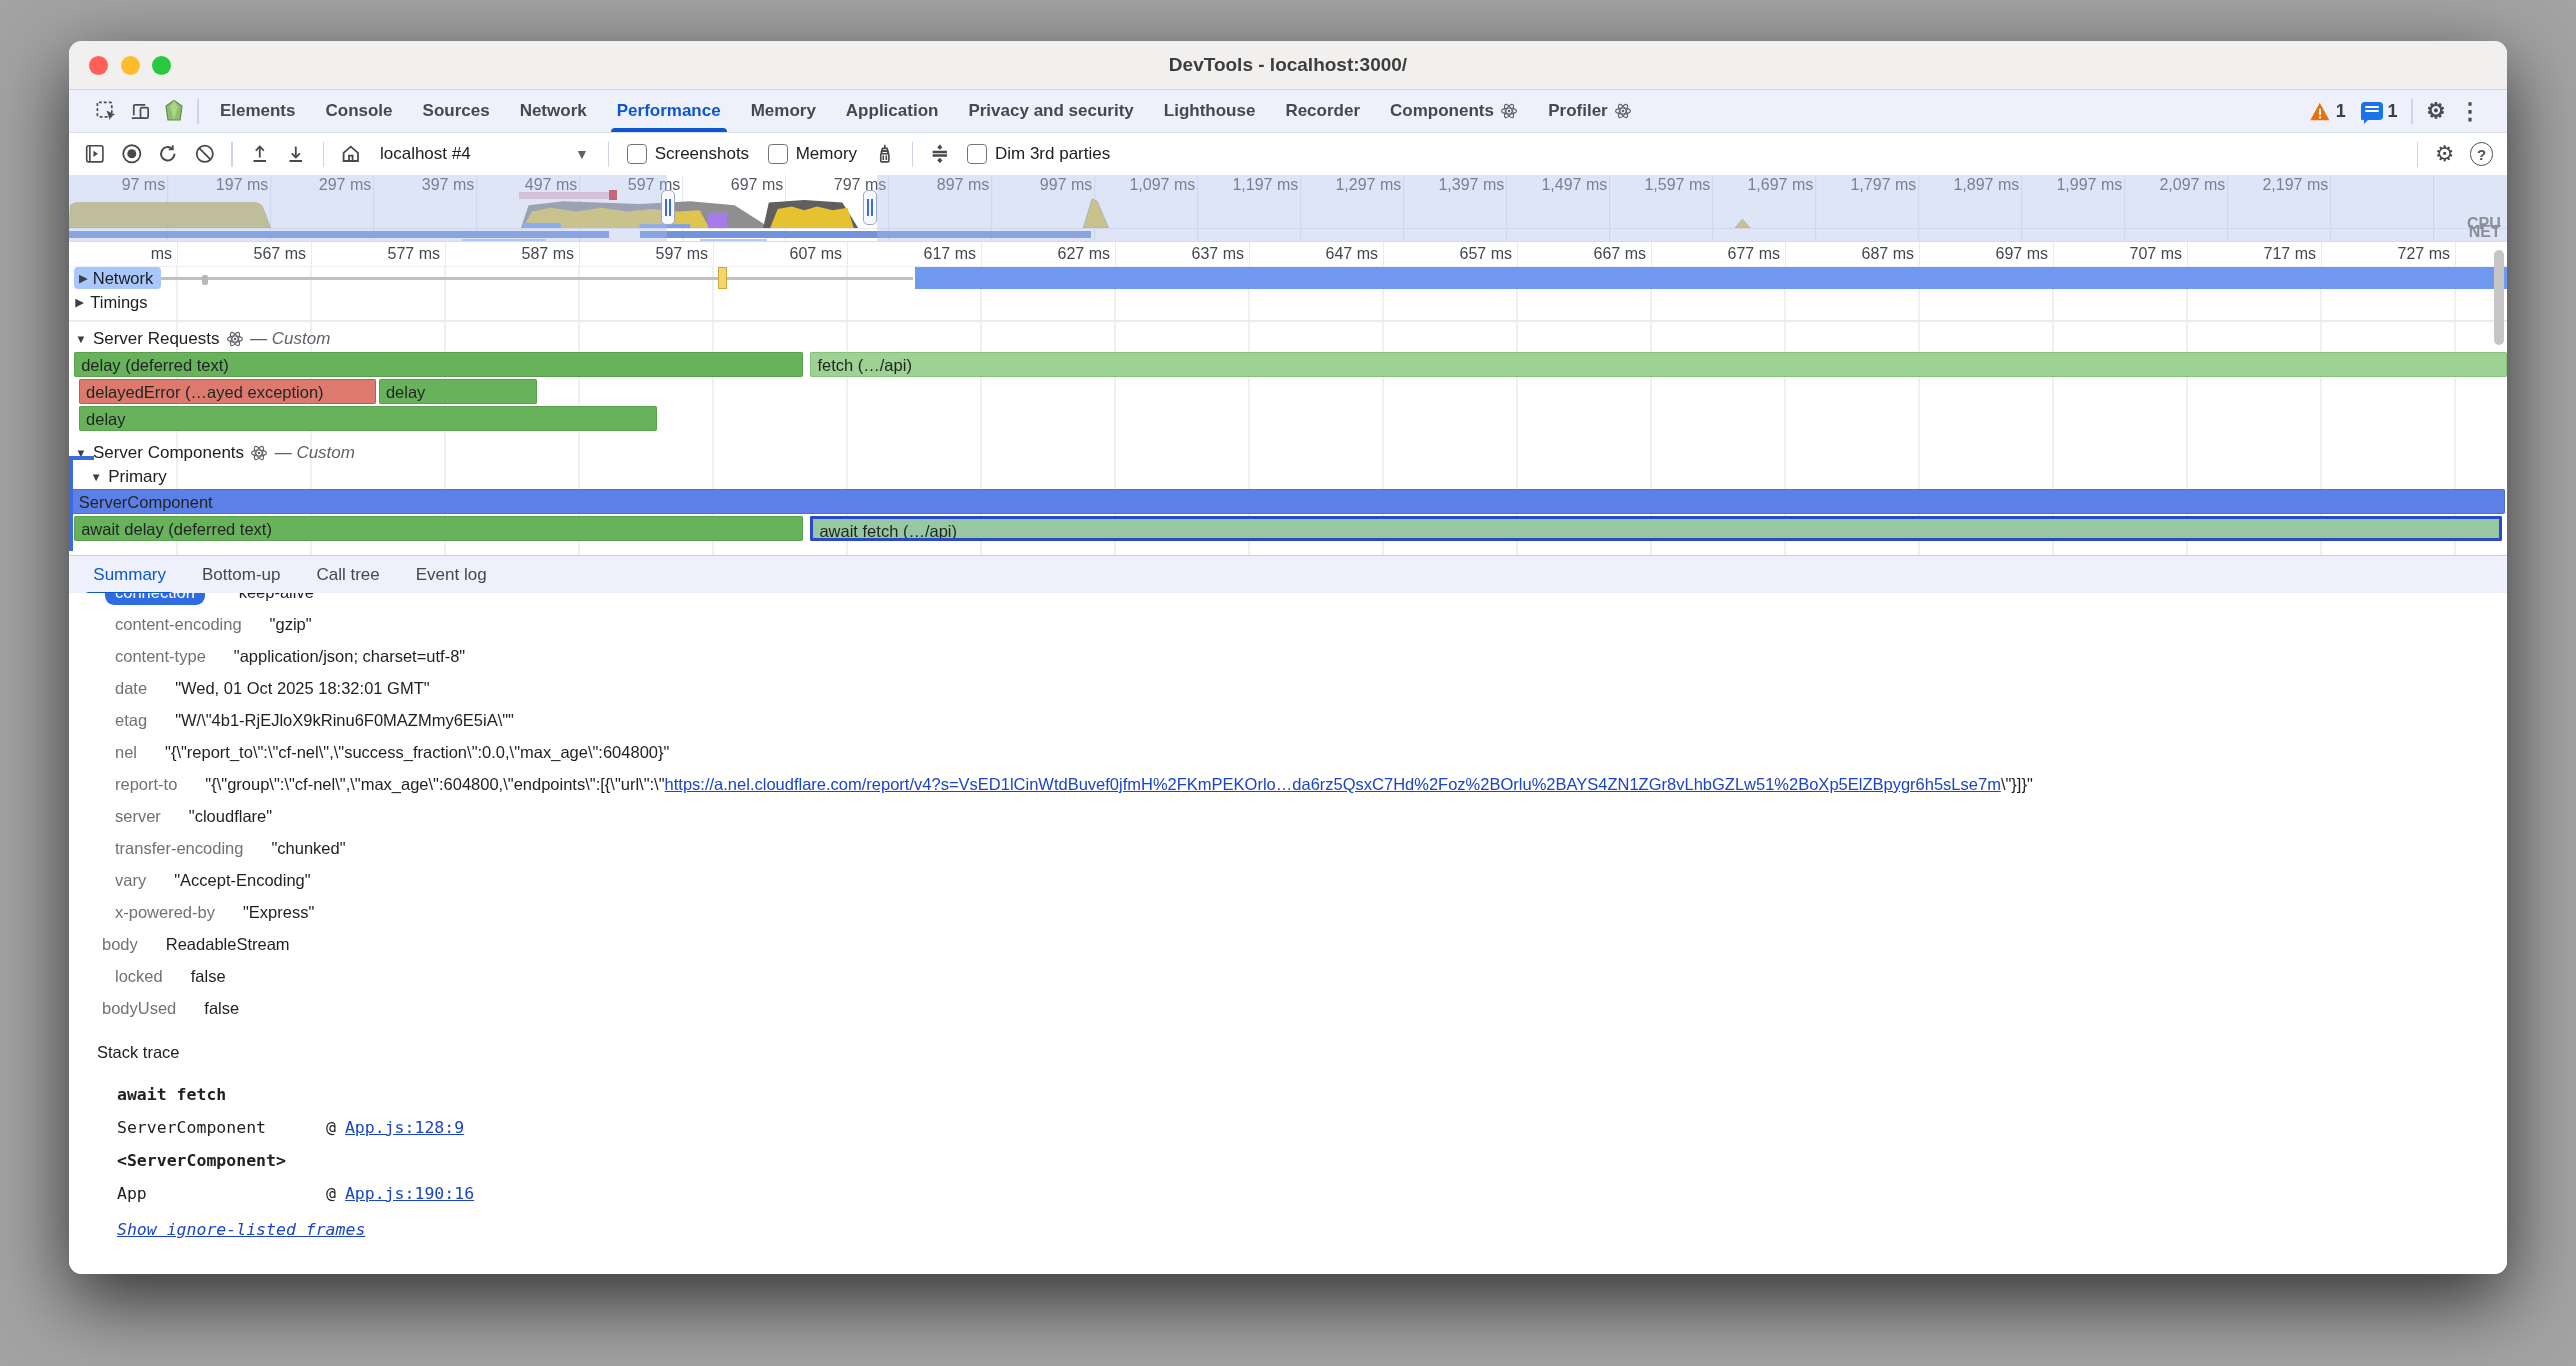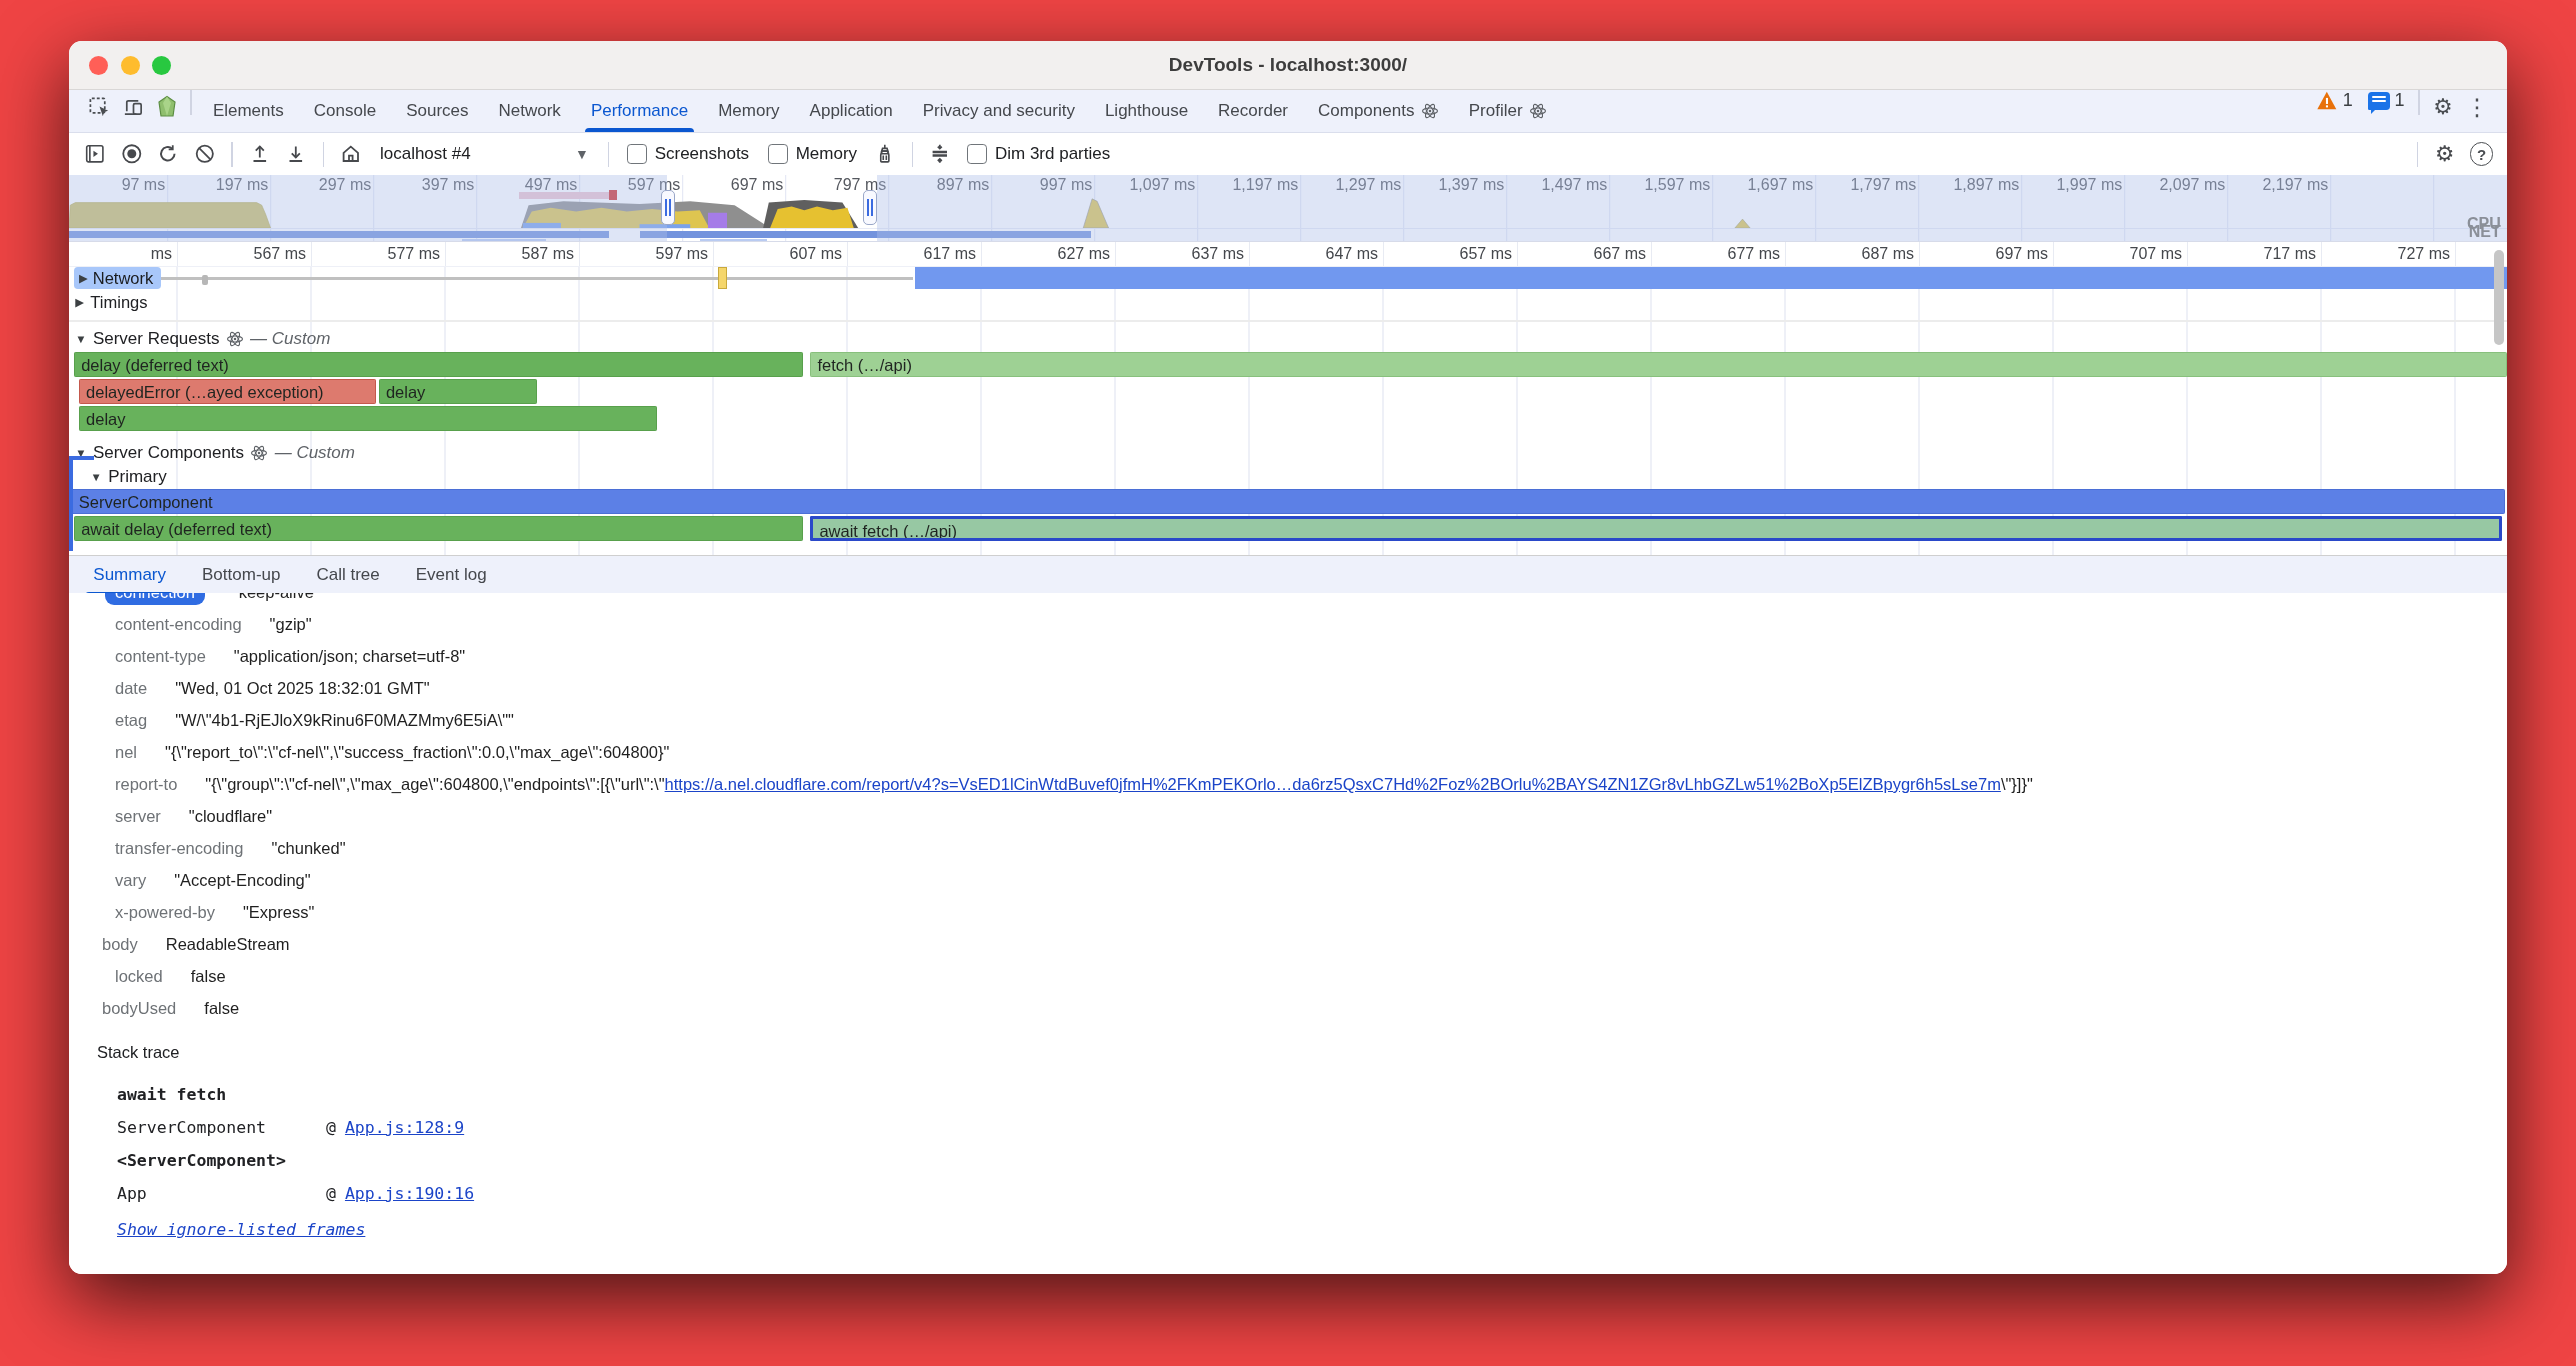--- a/index.html
+++ b/index.html
@@ -1,31 +1,31 @@
 <!DOCTYPE html>
 <html style="font-size:10px"><head>
 <meta charset="utf-8">
 <style>
   html,body{margin:0;padding:0;background:#000;}
-  .stage{position:relative;width:2576px;height:1367px;background:#ef4444;overflow:hidden;
+  .stage{position:relative;width:2576px;height:1367px;background:#a3a3a3;overflow:hidden;
          font-family:"Liberation Sans",sans-serif;-webkit-font-smoothing:antialiased;}
   .window{position:absolute;left:69px;top:41px;width:2438px;height:1233px;background:#fff;
           border-radius:12.7px;overflow:hidden;box-shadow:0 25px 76px rgba(0,0,0,.7);display:flex;flex-direction:column;}
 
   
   .titlebar{position:relative;height:48px;flex:0 0 48px;background:#f2f0ef;border-bottom:1.3px solid #d9d7d6;}
   .traffic{position:absolute;left:20px;top:14.6px;display:flex;gap:12.7px;}
   .tl{width:19px;height:19px;border-radius:50%;}
   .tl.red{background:#ff5f57;}.tl.yellow{background:#febc2e;}.tl.green{background:#28c840;}
   .title{position:absolute;left:0;right:0;top:0;height:48px;line-height:48px;text-align:center;
          font-size:19px;font-weight:700;color:#3d3d3d;}
 
   
   .tabbar{height:42px;flex:0 0 42px;background:#eef1fb;border-bottom:1.3px solid #dadeec;
-          display:flex;align-items:flex-start;padding:0 13px;color:#45484d;}
+          display:flex;align-items:center;padding:0 20px;color:#45484d;font-weight:bold;}
   .icon-btn{width:34px;height:34px;display:flex;align-items:center;justify-content:center;color:#4a4d51;flex:0 0 auto;}
   .vdiv{width:1.3px;height:25px;background:#d0d4e2;margin:0 6.3px;flex:0 0 auto;}
   .tabs{display:flex;align-items:center;height:100%;}
   .tab{position:relative;height:100%;display:flex;align-items:center;gap:6.3px;padding:0 15px;
        font-size:17px;white-space:nowrap;cursor:default;}
   .tab.active{color:#0b57d0;}
   .tab.active::after{content:"";position:absolute;left:9px;right:9px;bottom:0;height:4.4px;
        background:#0b57d0;border-radius:4.4px 4.4px 0 0;}
   .atom-icon{display:inline-flex;width:18px;height:18px;color:#5f6368;}
   .atom-icon svg{width:100%;height:100%;}

